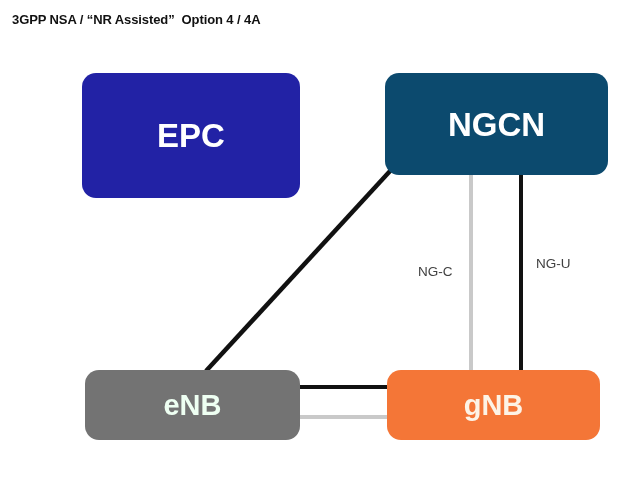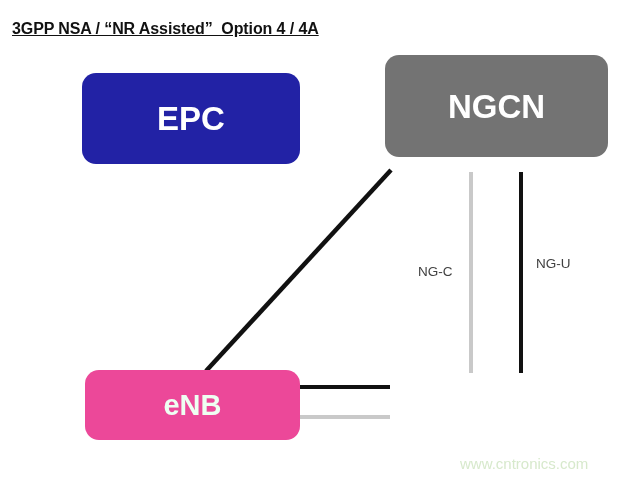--- a/index.html
+++ b/index.html
@@ -15,27 +15,26 @@
   }
   #canvas {
     position: relative;
     width: 640px;
     height: 480px;
     background: #ffffff;
   }
   #title {
     position: absolute;
     left: 12px;
-    top: 20px;
-    font-size: 16px;
+    top: 12px;
+    font-size: 13px;
     font-weight: bold;
     color: #111111;
     letter-spacing: -0.1px;
     white-space: pre;
-    text-decoration: underline;
   }
   #edges {
     position: absolute;
     left: 0;
     top: 0;
     width: 640px;
     height: 480px;
   }
   .node {
     position: absolute;
@@ -48,38 +47,38 @@
     box-sizing: border-box;
   }
   .node-label {
     display: block;
     line-height: 1;
   }
   #node-epc {
     left: 82px;
     top: 73px;
     width: 218px;
-    height: 91px;
+    height: 125px;
     background: #2222a5;
     font-size: 33px;
   }
   #node-ngcn {
     left: 385px;
-    top: 55px;
+    top: 73px;
     width: 223px;
     height: 102px;
-    background: #737373;
+    background: #0c4a6e;
     font-size: 33px;
   }
   #node-enb {
     left: 85px;
     top: 370px;
     width: 215px;
     height: 70px;
-    background: #ec4899;
+    background: #737373;
     font-size: 29px;
     color: #eefff2;
   }
   #node-gnb {
     left: 387px;
     top: 370px;
     width: 213px;
     height: 70px;
     background: #f47637;
     font-size: 29px;
@@ -130,19 +129,21 @@
   </div>
 
   <div class="node" id="node-ngcn">
     <span class="node-label">NGCN</span>
   </div>
 
   <div class="node" id="node-enb">
     <span class="node-label">eNB</span>
   </div>
 
+  <div class="node" id="node-gnb">
+    <span class="node-label">gNB</span>
+  </div>
 
   <div class="edge-label" id="label-ngc">NG-C</div>
   <div class="edge-label" id="label-ngu">NG-U</div>
 
-  <div id="watermark">www.cntronics.com</div>
 
 </div>
 
 </body></html>

